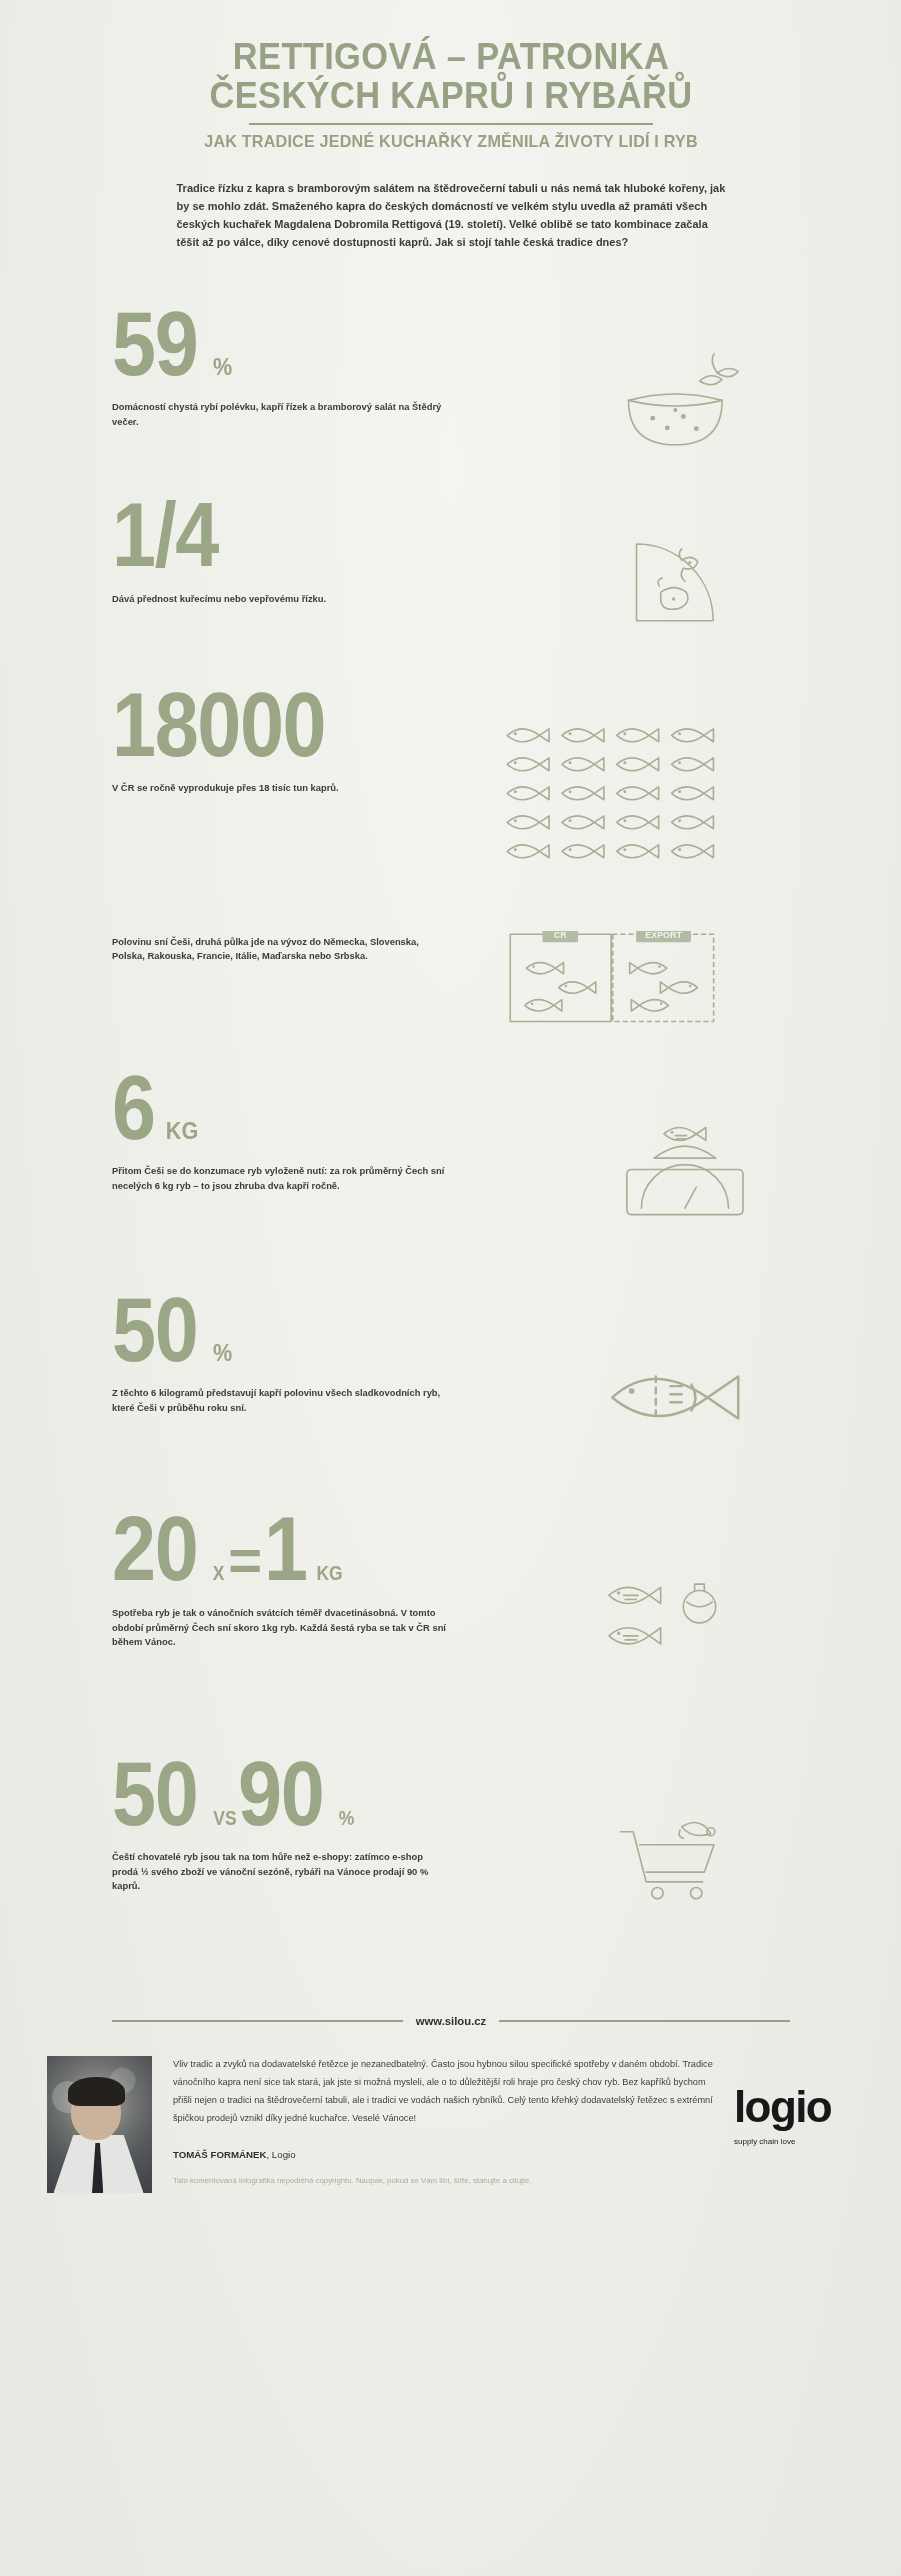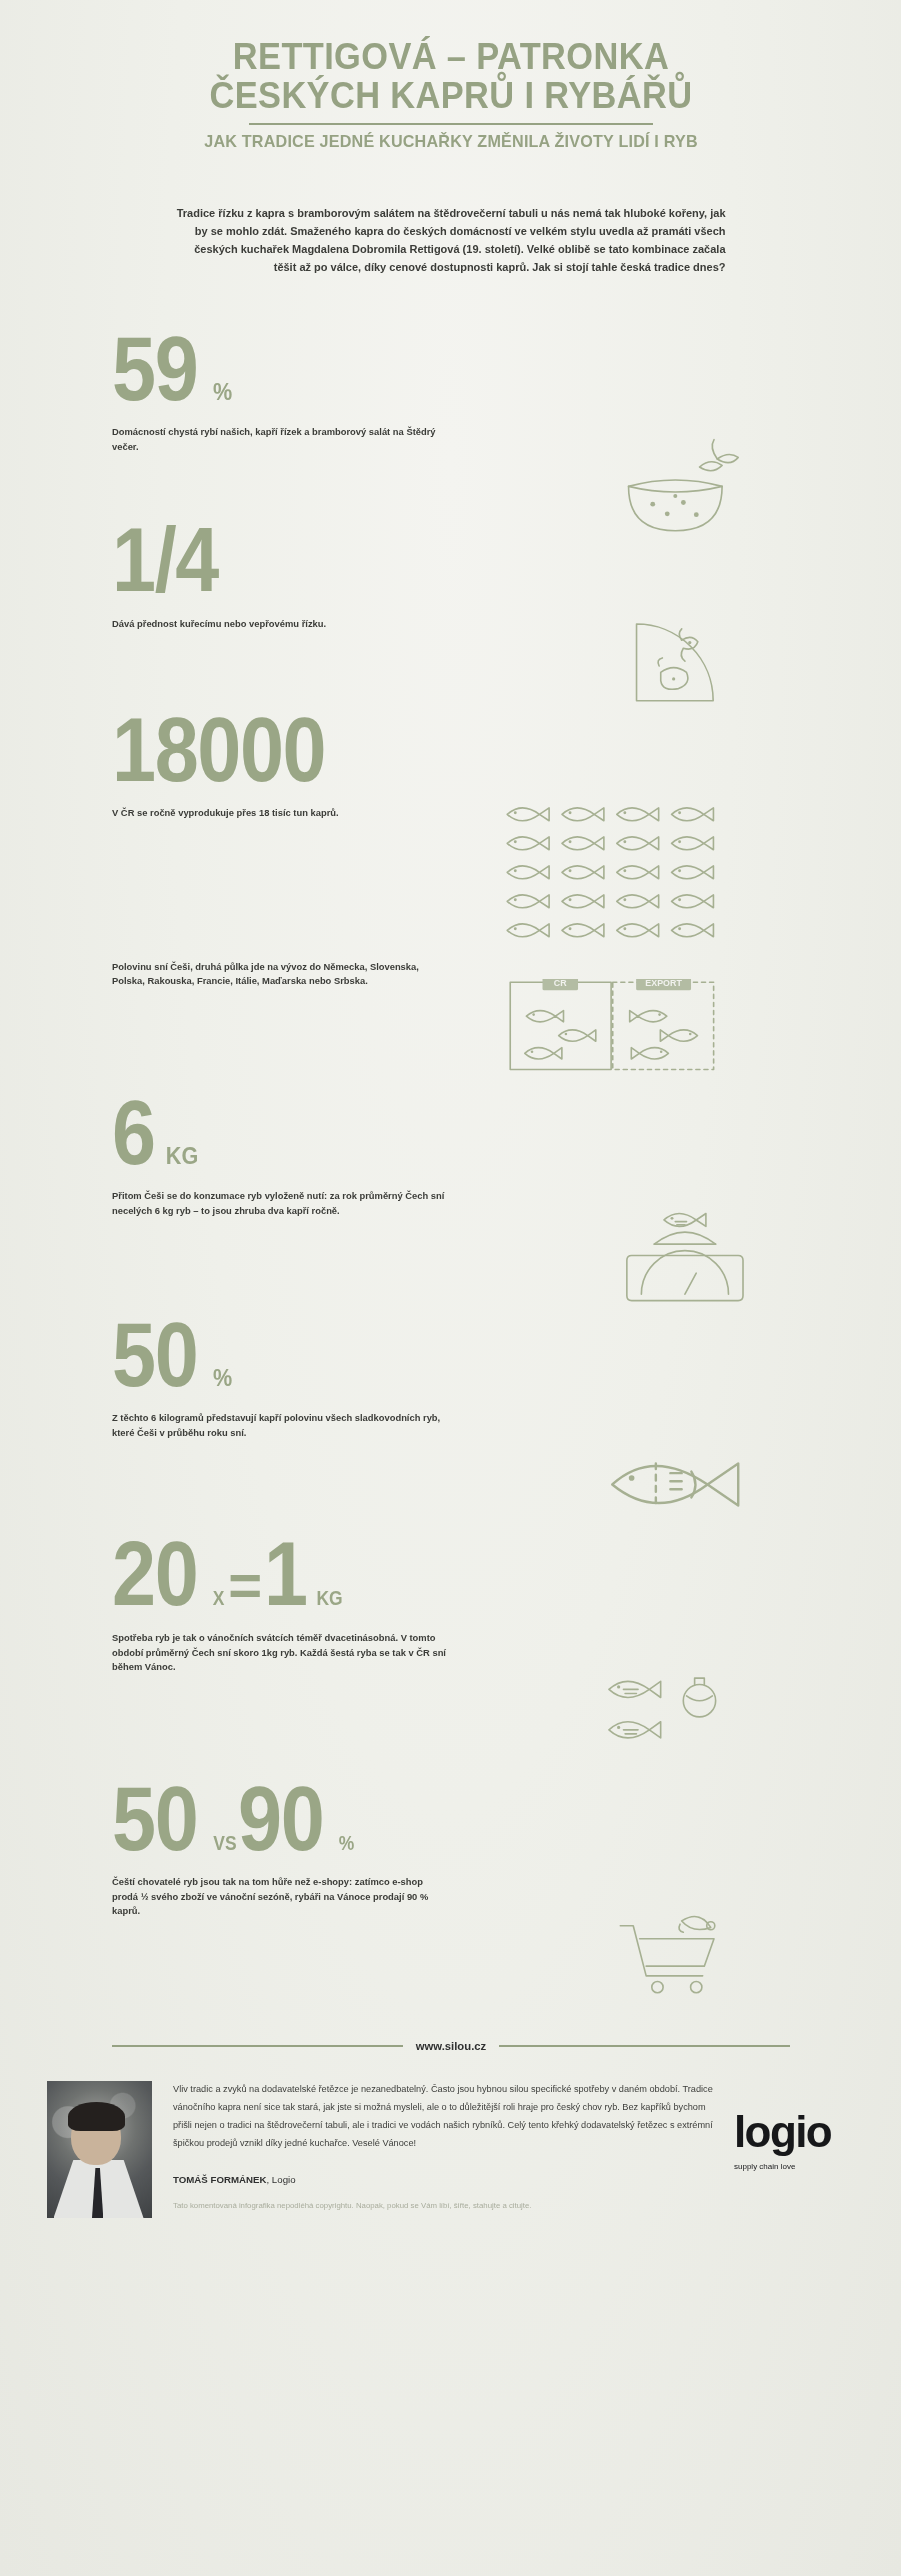--- a/index.html
+++ b/index.html
@@ -49,39 +49,39 @@
     font-weight: bold;
     font-size: 17px;
     letter-spacing: 0.2px;
     text-transform: uppercase;
     transform: scaleX(0.95);
   }
 
   
   .intro {
     width: 549px;
-    margin: 53px auto 0;
-    text-align: right;
+    margin: 28px auto 0;
+    text-align: left;
     color: #3b3c38;
     font-size: 11px;
     line-height: 1.62;
     font-weight: bold;
   }
 
   
   .stat {
     position: relative;
     width: 902px;
   }
   .stat-inner {
     position: relative;
     margin: 0 auto;
     width: 808px;
     display: flex;
-    align-items: flex-end;
+    align-items: center;
   }
   .stat-left { width: 428px; padding-left: 65px; }
   .stat-art  { flex: 1; position: relative; }
 
   .bignum {
     color: #9aa686;
     font-weight: bold;
     line-height: 0.84;
     display: flex;
     align-items: baseline;
@@ -205,21 +205,21 @@
 
   <div class="intro">Tradice řízku z kapra s bramborovým salátem na štědrovečerní tabuli u nás nemá tak hluboké kořeny, jak by se mohlo zdát. Smaženého kapra do českých domácností ve velkém stylu uvedla až pramáti všech českých kuchařek Magdalena Dobromila Rettigová (19. století). Velké oblibě se tato kombinace začala těšit až po válce, díky cenové dostupnosti kaprů. Jak si stojí tahle česká tradice dnes?</div>
 
   <div class="stat" style="margin-top:55px">
     <div class="stat-inner">
       <div class="stat-left">
         <div class="bignum">
           <span class="v">59</span>
           <span class="unit">%</span>
         </div>
-        <div class="caption">Domácností chystá rybí našich, kapří řízek a bramborový salát na Štědrý večer.</div>
+        <div class="caption">Domácností chystá rybí polévku, kapří řízek a bramborový salát na Štědrý večer.</div>
       </div>
       <div class="stat-art">
         <svg width="178" height="121" viewBox="0 0 220 150" style="position:absolute;left:121px;top:-16px">
           <path class="s" d="M40 60 q0 55 58 55 q58 0 58-55 q-58 14 -116 0z"></path>
           <path class="s" d="M40 60 q58 -16 116 0"></path>
           <circle class="sf" cx="70" cy="82" r="3"></circle>
           <circle class="sf" cx="88" cy="94" r="3"></circle>
           <circle class="sf" cx="108" cy="80" r="3"></circle>
           <circle class="sf" cx="124" cy="95" r="3"></circle>
           <circle class="sf" cx="98" cy="72" r="2.5"></circle>

